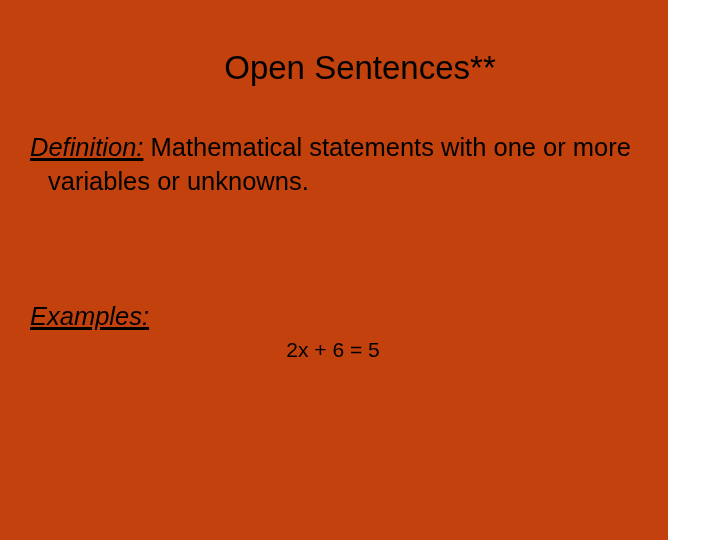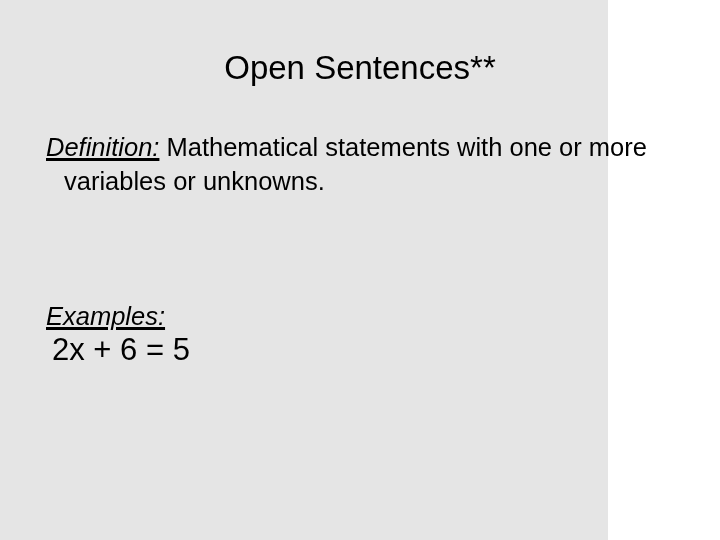--- a/index.html
+++ b/index.html
@@ -10,23 +10,23 @@
     width: 720px;
     height: 540px;
     background: #ffffff;
     font-family: "Liberation Sans", sans-serif;
     color: #000000;
     overflow: hidden;
   }
 
   .slide {
     position: relative;
-    width: 608px;
+    width: 668px;
     height: 540px;
-    background: #e5e5e5;
+    background: #c2410c;
     box-sizing: border-box;
     text-decoration: underline;
   }
 
   
   .slide-title {
     position: absolute;
     top: 48px;
     left: 0;
     width: 720px;
@@ -35,21 +35,21 @@
     line-height: 40px;
     font-weight: 400;
     letter-spacing: 0px;
     white-space: pre;
   }
 
   
   .body-area {
     position: absolute;
     top: 130px;
-    left: 46px;
+    left: 30px;
     width: 600px;
   }
 
   .def-block {
     font-size: 25.5px;
     line-height: 34px;
     font-weight: 400;
     padding-left: 18px;
     text-indent: -18px;
     white-space: normal;
@@ -67,24 +67,25 @@
   .gap {
     height: 101px;
   }
 
   .examples-heading {
     font-size: 25.5px;
     line-height: 34px;
   }
 
   .example-line {
-    font-size: 31px;
+    font-size: 21px;
     line-height: 34px;
     padding-left: 6px;
     white-space: pre;
+    text-align: center;
   }
 </style>
 </head>
 <body>
 
 <div class="slide">
 
   <div class="slide-title">Open Sentences**</div>
 
   <div class="body-area">

